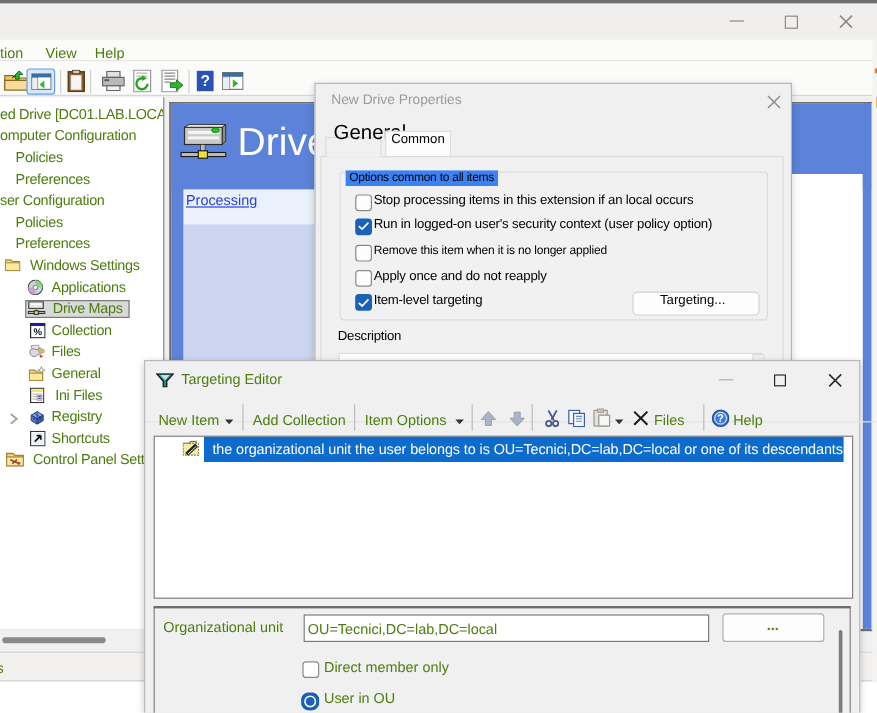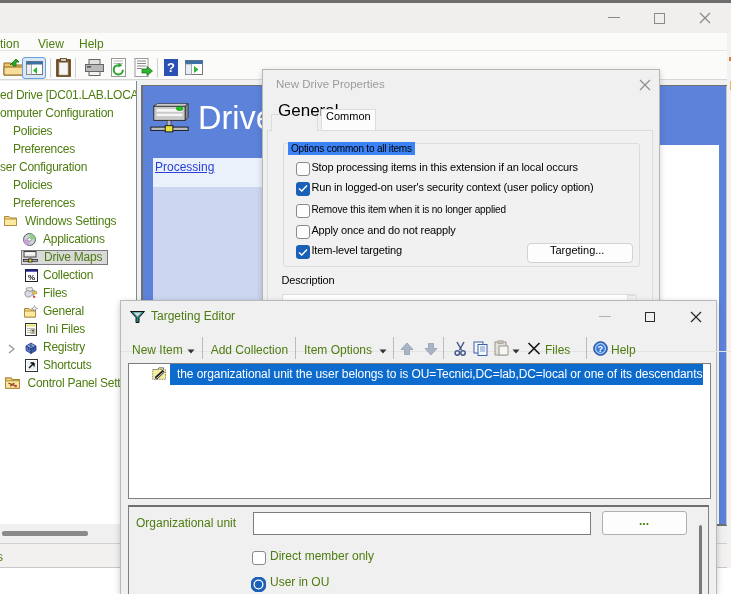--- a/index.html
+++ b/index.html
@@ -322,20 +322,21 @@
     <rect x="0.7" y="2.5" width="12.8" height="9.8" fill="#f4ef9b" stroke="#777" stroke-width="0.9" stroke-dasharray="1.5,1"></rect>
     <path d="M3 10.5 L10.5 3.5 L12.3 5.2 L4.8 12.2 Z" fill="#f8f8f8" stroke="#222" stroke-width="0.9"></path>
     <path d="M3.4 10.9 L11.3 3.6" stroke="#222" stroke-width="1.7"></path>
   </svg>
   <div class="a" style="left:49px;top:62.5px;width:533px;height:21.5px;background:#0d6bce"></div>
   <div class="a" style="left:56px;top:65.5px;font-size:12px;color:#fff;white-space:nowrap;letter-spacing:-0.08px">the organizational unit the user belongs to is OU=Tecnici,DC=lab,DC=local or one of its descendants</div>
 
   <div class="a" style="left:7px;top:204px;width:581px;height:90px;background:#f0f0f0;border:1px solid #808080;border-top:2px solid #6f6f6f;border-bottom:none"></div>
   <div class="a t12" style="left:15px;top:216px">Organizational unit</div>
   <div class="a" style="left:131.5px;top:211px;width:338.5px;height:23px;background:#fff;border:1px solid #7b7b7b"></div>
+  <div class="a t12" style="left:135.5px;top:216.5px">OU=Tecnici,DC=lab,DC=local</div>
   <div class="a" style="left:481px;top:210px;width:85px;height:24px;background:#fdfdfd;border:1px solid #b0b0b0;border-radius:3px"></div>
   <div class="a t12" style="left:518px;top:214px;font-weight:bold">...</div>
 
   <div class="a" style="left:578px;top:224px;width:3px;height:70px;background:#7a7a7a;border-radius:1.5px"></div>
 
   <div class="a" style="left:131px;top:249.5px;width:14px;height:14px;background:#fff;border:1px solid #8a8a8a;border-radius:3px"></div>
   <div class="a t12" style="left:149px;top:248.5px">Direct member only</div>
 
   <svg class="a" style="left:130px;top:276px" width="15" height="15" viewBox="0 0 15 15">
     <circle cx="7.5" cy="7.5" r="6.5" fill="#fff" stroke="#1a60b7" stroke-width="3"></circle>

